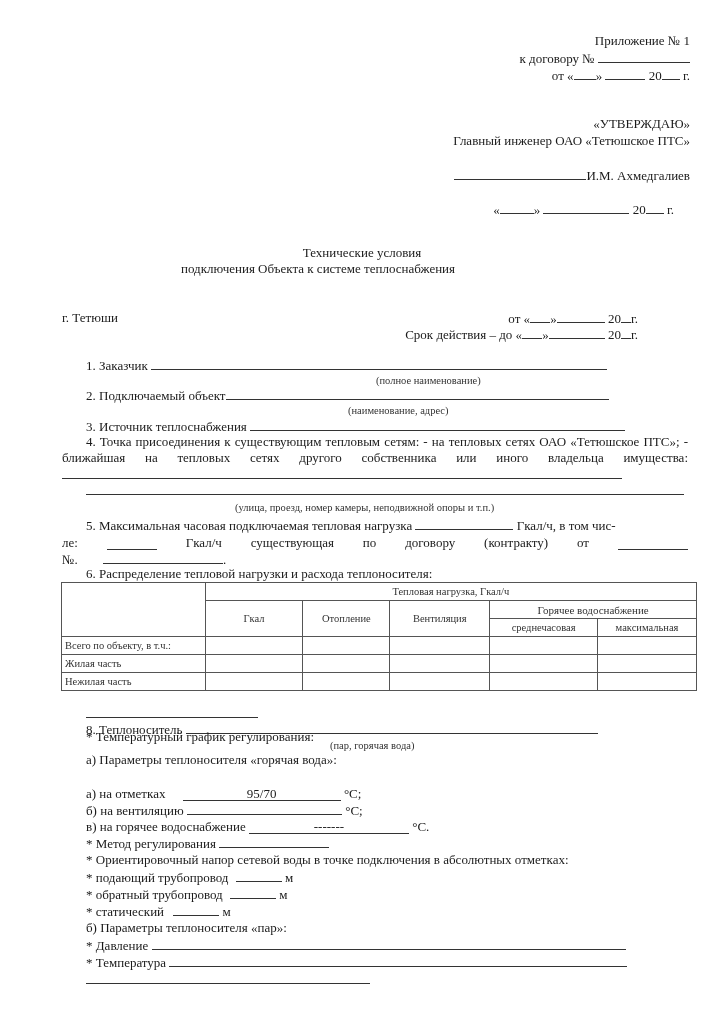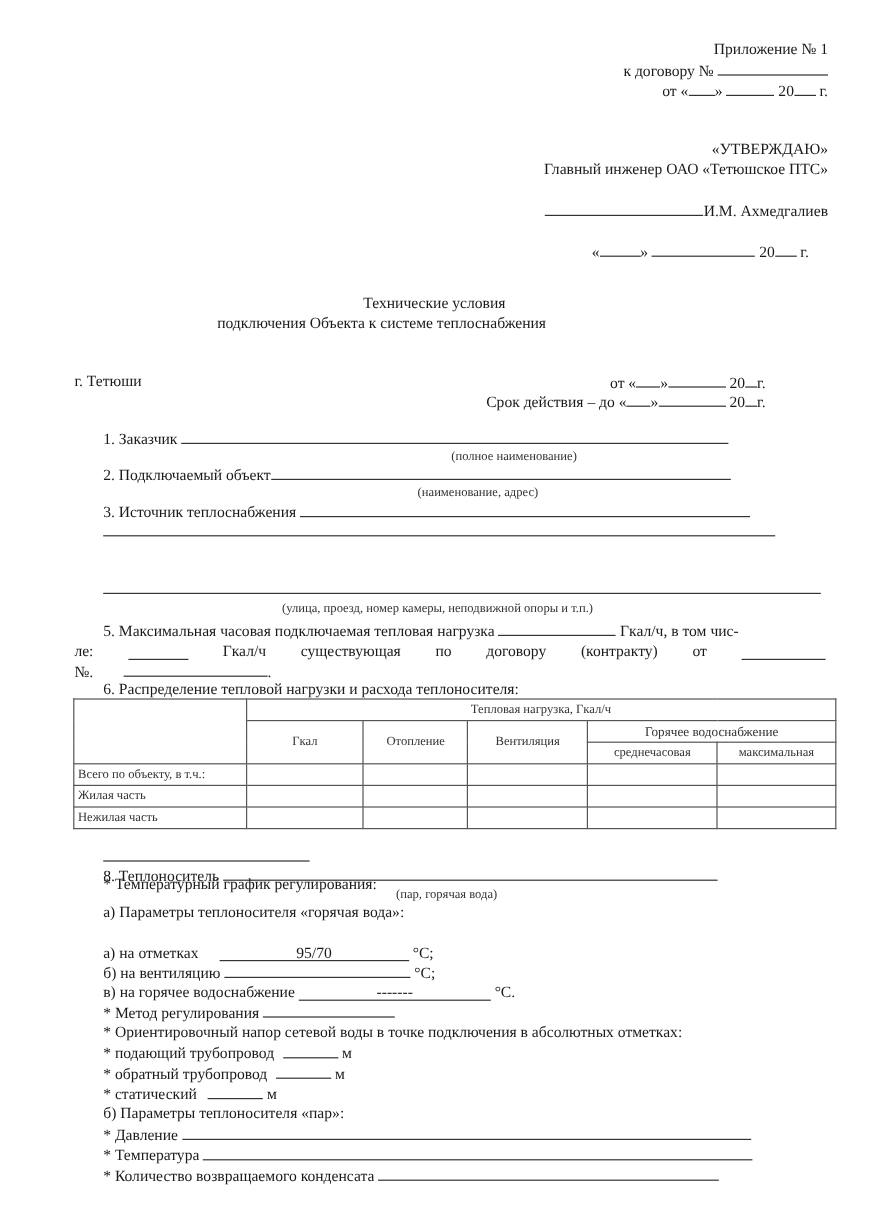--- a/index.html
+++ b/index.html
@@ -72,20 +72,21 @@
   <span>2. Подключаемый объект</span><span class="u" style="width:383px;"></span>
 </div>
 <div class="abs small" style="left:348px; top:403px;">(наименование, адрес)</div>
 
 <div class="abs" style="left:86px; top:418px;">
   <span>3. Источник теплоснабжения</span>
   <span class="u" style="width:375px;"></span>
 </div>
 
 <div class="abs just" style="left:62px; top:434px; width:626px; text-indent:24px;">
+  <span>4. Точка присоединения к существующим тепловым сетям: - на тепловых сетях ОАО «Тетюшское ПТС»; - ближайшая на тепловых сетях другого собственника или иного владельца имущества:</span>
   <span class="u" style="width:560px;"></span>
 </div>
 <div class="abs" style="left:86px; top:482px;">
   <span class="u" style="width:598px;"></span>
 </div>
 <div class="abs small" style="left:235px; top:500px;">(улица, проезд, номер камеры, неподвижной опоры и т.п.)</div>
 
 <div class="abs" style="left:86px; top:517px;">
   <span>5. Максимальная часовая подключаемая тепловая нагрузка</span>
   <span class="u" style="width:98px;"></span>
@@ -211,15 +212,14 @@
 <div class="abs" style="left:86px; top:920px;">б) Параметры теплоносителя «пар»:</div>
 <div class="abs" style="left:86px; top:937px;">
   <span>* Давление</span>
   <span class="u" style="width:474px;"></span>
 </div>
 <div class="abs" style="left:86px; top:954px;">
   <span>* Температура</span>
   <span class="u" style="width:458px;"></span>
 </div>
 <div class="abs" style="left:86px; top:971px;">
-  <span>* Количество возвращаемого конденсата</span>
   <span class="u" style="width:284px;"></span>
 </div>
 
 </body></html>

